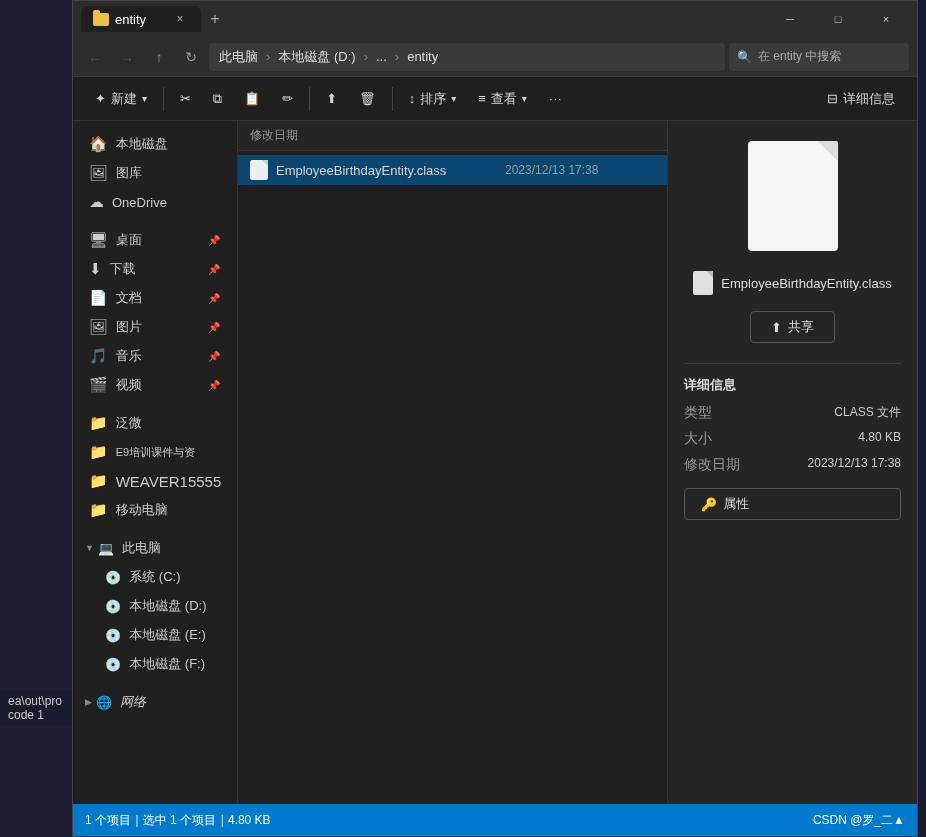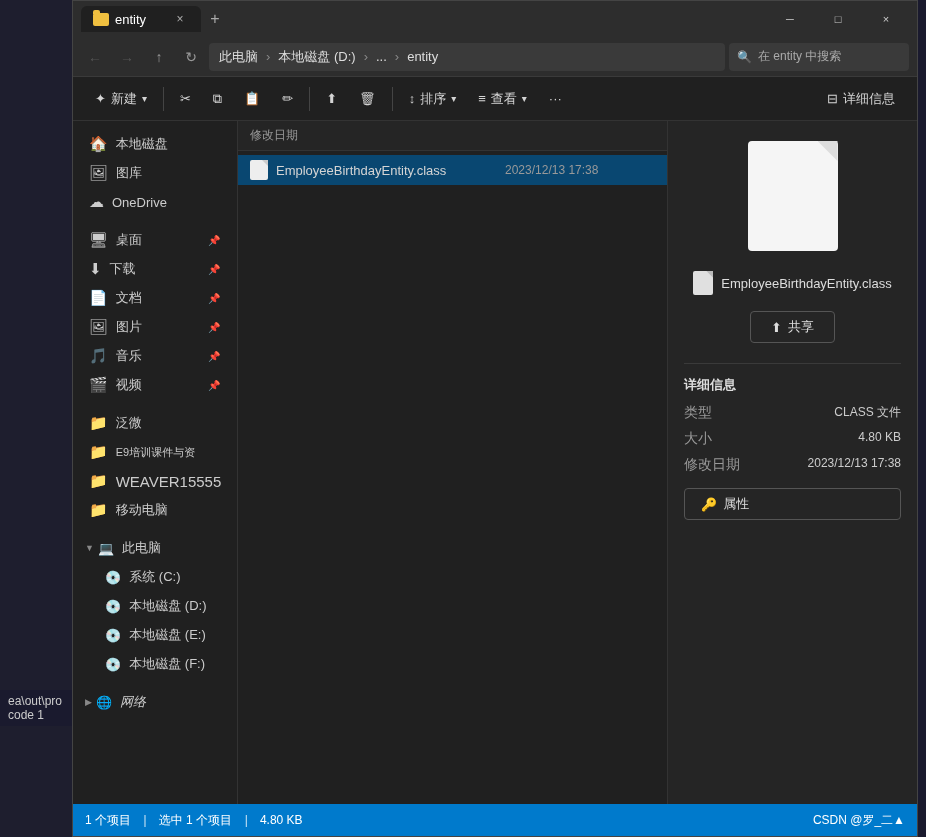--- a/index.html
+++ b/index.html
@@ -387,21 +387,20 @@
     
     .status-bar {
       height: 26px;
       background: #007acc;
       display: flex;
       align-items: center;
       padding: 16px 12px;
       font-size: 12px;
       color: #fff;
       flex-shrink: 0;
-      gap: 8px;
     }
     .status-right {
       margin-left: auto;
       display: flex; align-items: center; gap: 12px;
     }
 
     
     .path-seg { color: #ddd; }
     .path-arrow { color: #888; margin: 0 2px; }
 

